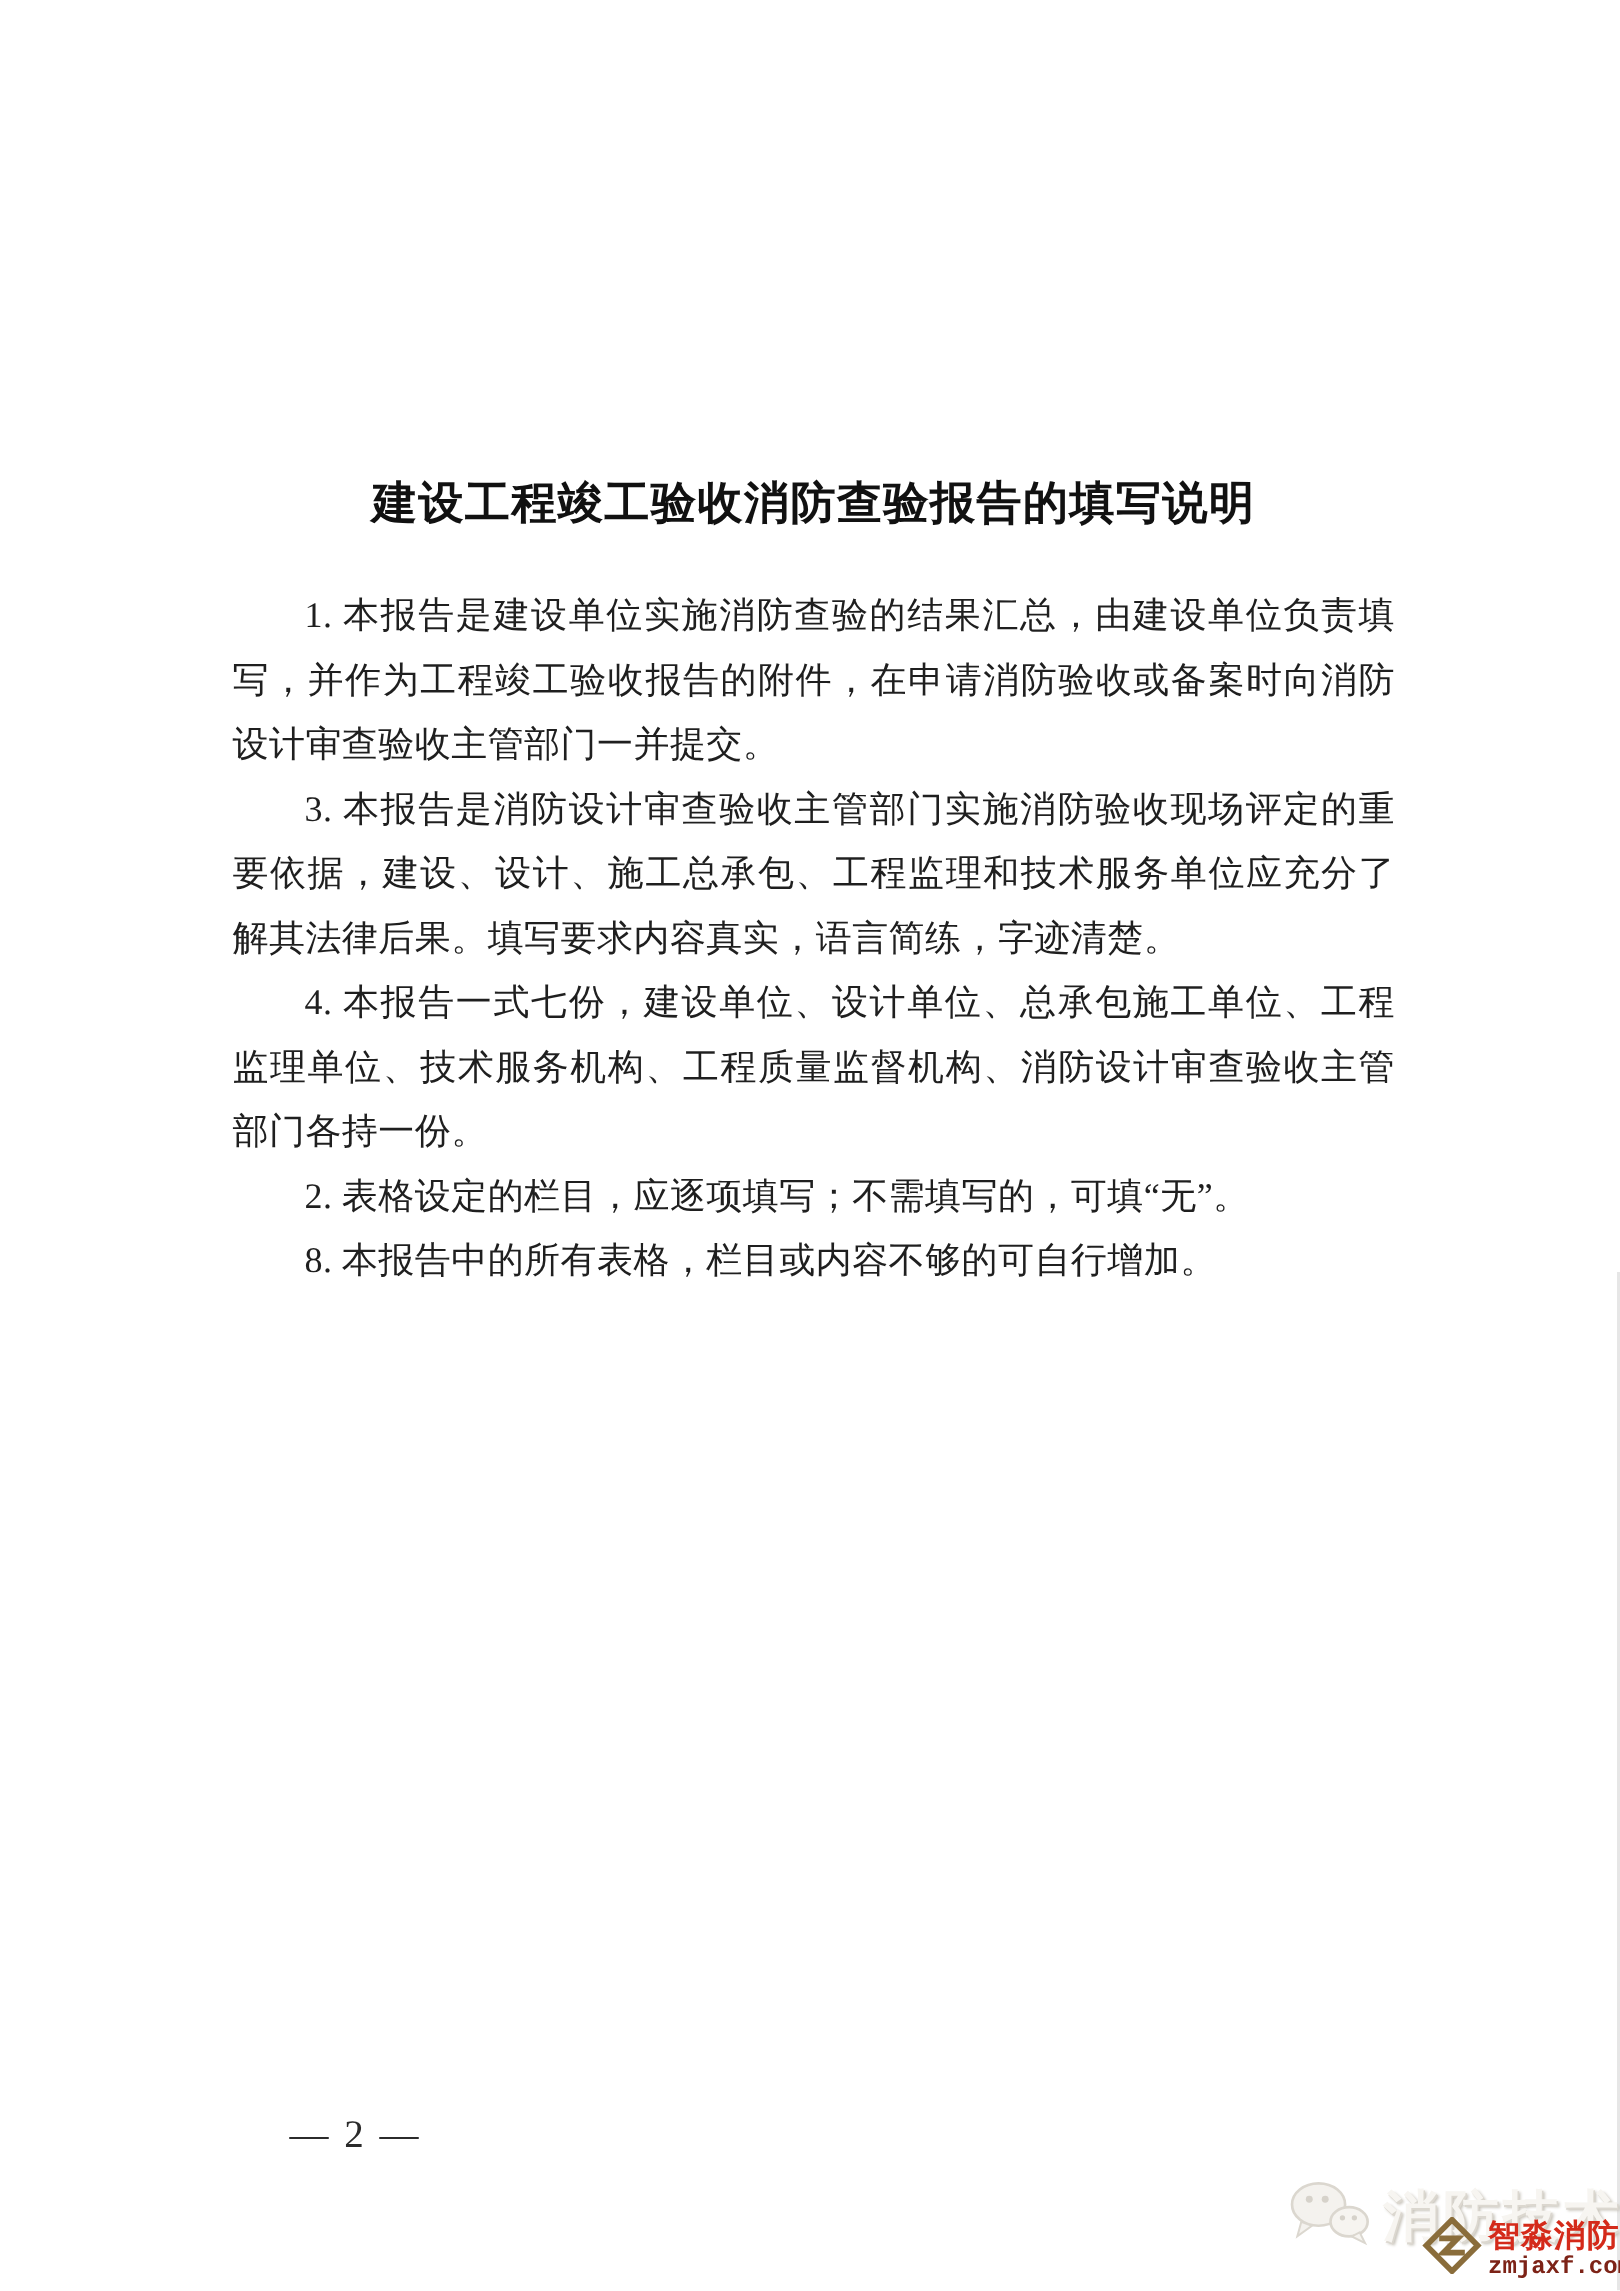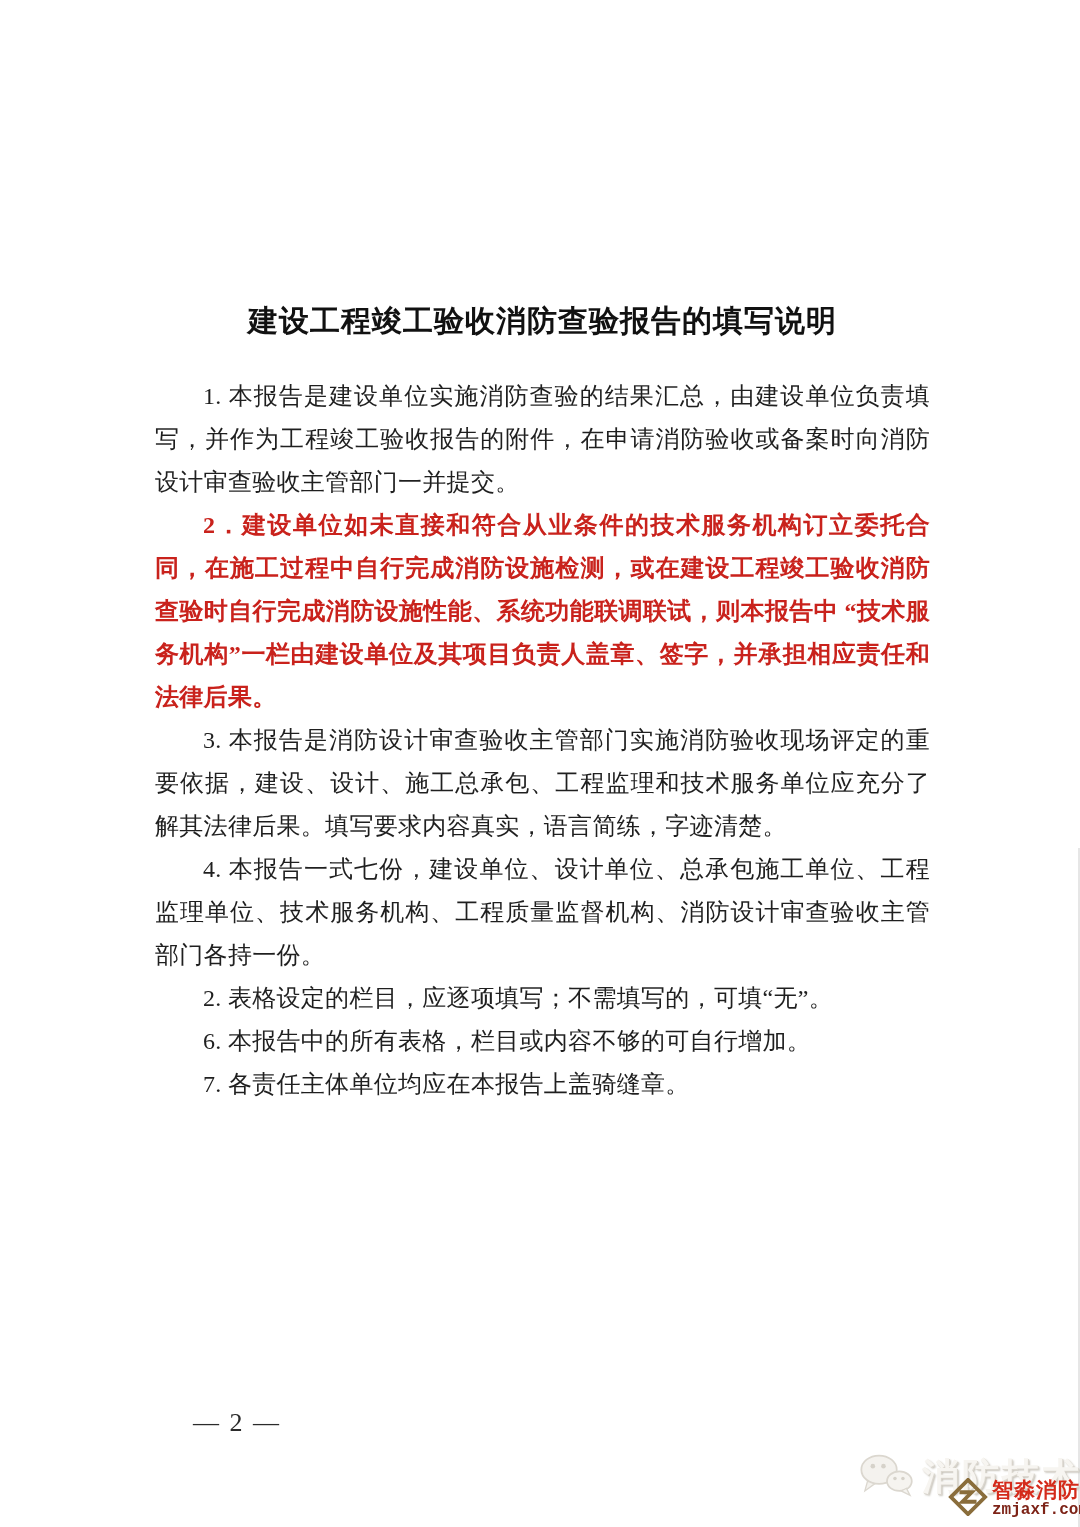--- a/index.html
+++ b/index.html
@@ -14,21 +14,21 @@
   }
   .doc-page {
     position: absolute;
     inset: 0;
     background: #ffffff;
   }
   .content {
     position: absolute;
     left: 155px;
     width: 775px;
-    top: 297px;
+    top: 312px;
   }
   .doc-title {
     font-family: "Liberation Sans", "DejaVu Sans", sans-serif;
     font-weight: 700;
     font-size: 30px;
     line-height: 48px;
     text-align: center;
     color: #111111;
     letter-spacing: 1px;
     margin-bottom: 30px;
@@ -108,31 +108,29 @@
 </head>
 <body>
 
 <div class="doc-page">
 
   <div class="content">
     <div class="doc-title">建设工程竣工验收消防查验报告的填写说明</div>
 
     <p class="para">1. 本报告是建设单位实施消防查验的结果汇总，由建设单位负责填写，并作为工程竣工验收报告的附件，在申请消防验收或备案时向消防设计审查验收主管部门一并提交。</p>
 
-    <p class="para red">2．建设单位如未直接和符合从业条件的技术服务机构订立委托合同，在施工过程中自行完成消防设施检测，或在建设工程竣工验收消防查验时自行完成消防设施性能、系统功能联调联试，则本报告中 “技术服务机构”一栏由建设单位及其项目负责人盖章、签字，并承担相应责任和法律后果。</p>
 
     <p class="para">3. 本报告是消防设计审查验收主管部门实施消防验收现场评定的重要依据，建设、设计、施工总承包、工程监理和技术服务单位应充分了解其法律后果。填写要求内容真实，语言简练，字迹清楚。</p>
 
     <p class="para">4. 本报告一式七份，建设单位、设计单位、总承包施工单位、工程监理单位、技术服务机构、工程质量监督机构、消防设计审查验收主管部门各持一份。</p>
 
     <p class="para">2. 表格设定的栏目，应逐项填写；不需填写的，可填“无”。</p>
 
-    <p class="para">6. 本报告中的所有表格，栏目或内容不够的可自行增加。</p>
+    <p class="para">8. 本报告中的所有表格，栏目或内容不够的可自行增加。</p>
 
-    <p class="para">7. 各责任主体单位均应在本报告上盖骑缝章。</p>
   </div>
 
   <div class="page-number">— 2 —</div>
 
   <div class="right-edge-line"></div>
 
   <div class="wm-wechat">
     <span>
       <svg width="58" height="46" viewBox="0 0 64 52">
         <ellipse cx="23" cy="20" rx="20" ry="16" fill="#f4f2ee" stroke="#dbd7cf" stroke-width="2"></ellipse>

